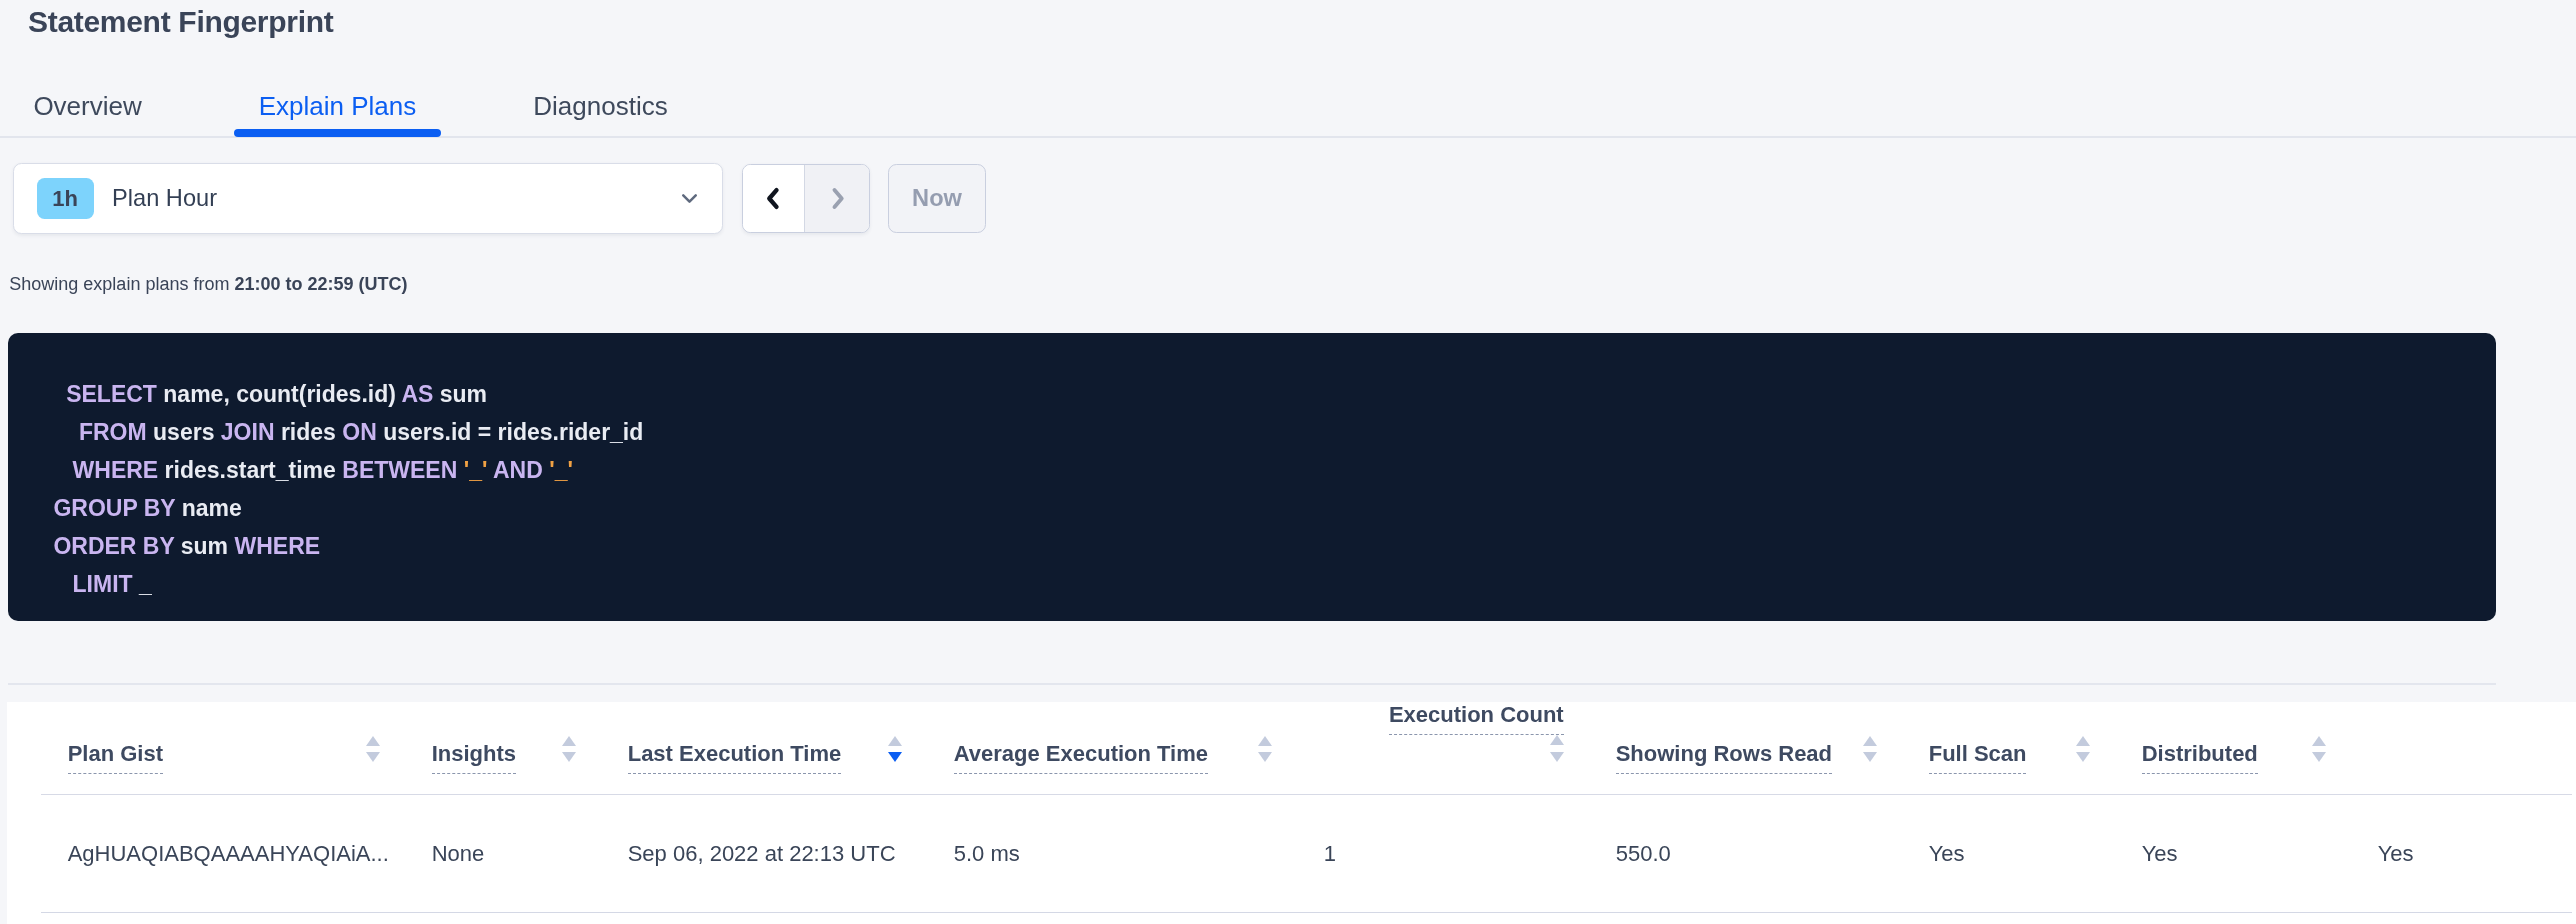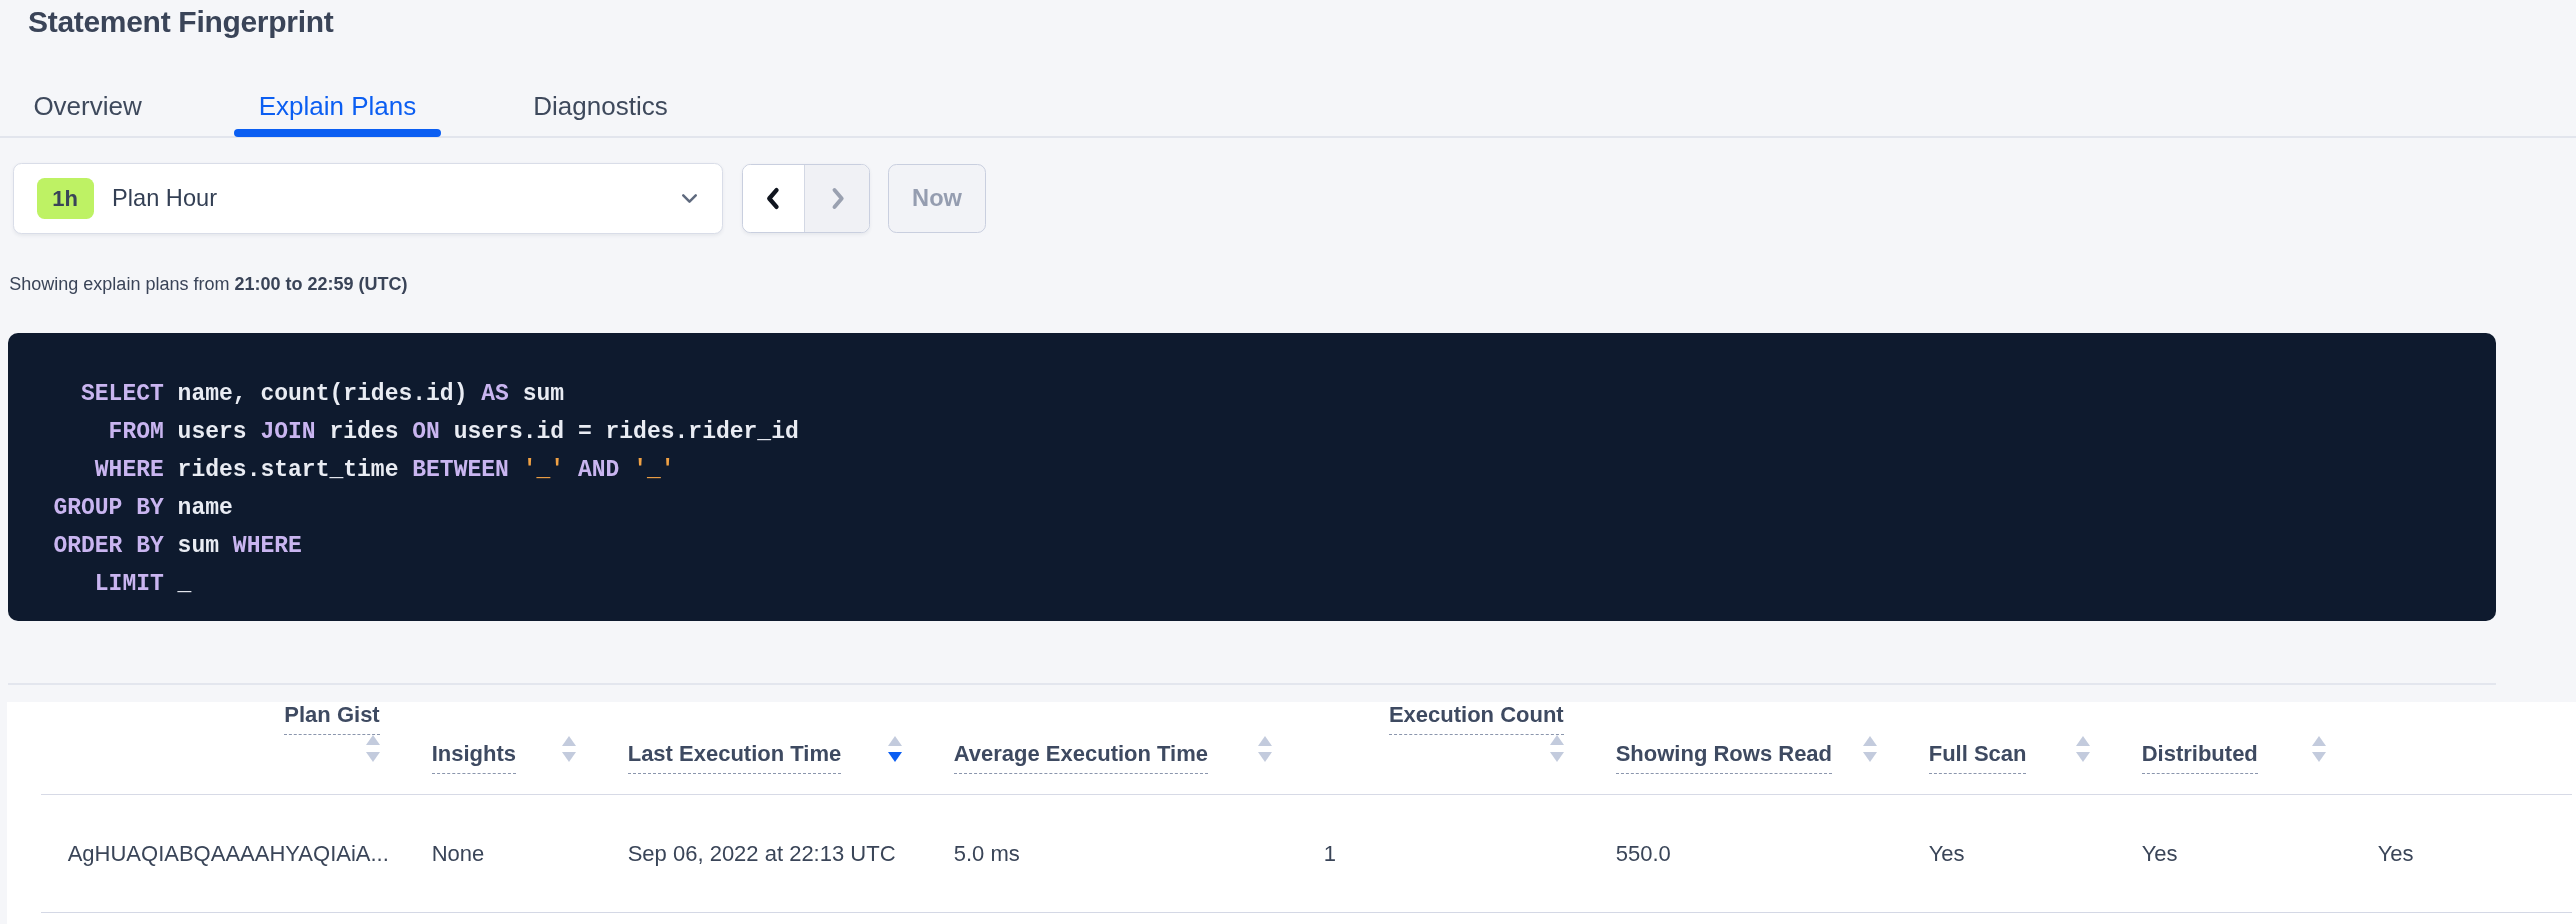--- a/index.html
+++ b/index.html
@@ -25,21 +25,21 @@
   .tab{display:flex;align-items:center;padding:0 25px;margin-right:67px;font-size:26px;color:#3e495c;position:relative;cursor:pointer;}
   .tab.active{color:var(--accent-blue);}
   .tab.active::after{content:"";position:absolute;left:0;right:0;bottom:0;height:7.6px;border-radius:5px;background:var(--accent-blue);}
   .tabs-divider{position:absolute;left:0;top:136px;width:2576px;height:1.7px;background:#e2e5ed;z-index:1;}
   
   .dropdown{
     position:absolute;left:12.6px;top:163px;width:710px;height:71px;background:#fff;
     border:1.7px solid #d9dde8;border-radius:8.4px;display:flex;align-items:center;cursor:pointer;
     box-shadow:0 1.7px 3.4px rgba(40,50,80,0.07);
   }
-  .badge{margin-left:23px;width:57px;height:41px;background:#bef264;border-radius:7.6px;
+  .badge{margin-left:23px;width:57px;height:41px;background:#7dd3fc;border-radius:7.6px;
     display:flex;align-items:center;justify-content:center;font-size:22px;font-weight:700;color:#3a4458;}
   .dropdown-label{margin-left:18.5px;font-size:23.6px;color:#333f54;}
   .dropdown-caret{margin-left:auto;margin-right:20px;display:flex;}
   .btn-group{
     position:absolute;left:742px;top:164px;height:69px;display:flex;
     border:1.7px solid #c9cfdf;border-radius:8.4px;overflow:hidden;background:#fff;
     box-shadow:0 1.7px 3.4px rgba(40,50,80,0.07);
   }
   .btn-prev{width:62px;display:flex;align-items:center;justify-content:center;background:#fff;border-right:1.7px solid #d3d8e4;cursor:pointer;}
   .btn-next{width:64px;display:flex;align-items:center;justify-content:center;background:#f0f1f5;cursor:default;}
@@ -49,21 +49,21 @@
     font-size:23.6px;font-weight:600;display:flex;align-items:center;justify-content:center;cursor:default;
     font-family:"Liberation Sans",sans-serif;
   }
   
   .summary{position:absolute;left:9.3px;top:274px;font-size:18px;color:#3a4458;}
   .summary b{font-weight:700;}
   
   .sql-box{
     position:absolute;left:8.4px;top:333px;width:2488px;height:288px;
     background:var(--code-bg);border-radius:10px;padding:42px 0 0 45px;
-    font-family:Liberation Mono, monospace;font-size:23px;font-weight:700;line-height:38px;
+    font-family:Liberation Sans, sans-serif;font-size:23px;font-weight:700;line-height:38px;
   }
   .code-line{white-space:pre;}
   .tok-kw{color:var(--code-kw);}
   .tok-id{color:var(--code-id);}
   .tok-lit{color:var(--code-lit);}
   
   .section-divider{position:absolute;left:8.4px;top:683px;width:2488px;height:1.7px;background:#e3e6ee;}
   
   .card{position:absolute;left:6.7px;top:702px;width:2569px;height:222px;background:#ffffff;}
   .table{margin:0 3.4px 0 34px;}
@@ -71,21 +71,21 @@
   .th{display:flex;align-items:flex-end;height:100%;padding:0 25px 20px 27px;cursor:pointer;}
   .th-label{font-size:22px;font-weight:700;color:#3e4a61;border-bottom:1.7px dashed #8b96ad;padding-bottom:6.7px;line-height:1.15;white-space:nowrap;}
   .sort-icon{margin-left:auto;display:flex;flex-direction:column;gap:6.7px;padding-bottom:11.8px;cursor:pointer;}
   .tri{width:0;height:0;border-left:7.6px solid transparent;border-right:7.6px solid transparent;}
   .tri-up{border-bottom:10px solid #c3cbdd;}
   .tri-down{border-top:10px solid #c3cbdd;}
   .sort-icon.desc .tri-down{border-top-color:var(--accent-blue);}
   .trow{display:flex;height:118px;align-items:center;border-bottom:1.7px solid #d4d8e5;}
   .td{padding-left:27px;font-size:22px;color:#3a4558;white-space:nowrap;overflow:hidden;}
   
-  .c1{width:364px;flex-direction:column;}.c2{width:196px;}.c3{width:326px;}.c4{width:370px;}
+  .c1{width:364px;}.c2{width:196px;}.c3{width:326px;}.c4{width:370px;}
   .c5{width:292px;flex-direction:column;}.c6{width:313px;}.c7{width:213px;}.c8{width:236px;}
   .c9{flex:1;min-width:0;}
   svg{display:block;}
 </style>
 </head>
 <body>
 
 <div class="page">
 
   <div class="page-title">Statement Fingerprint</div>

